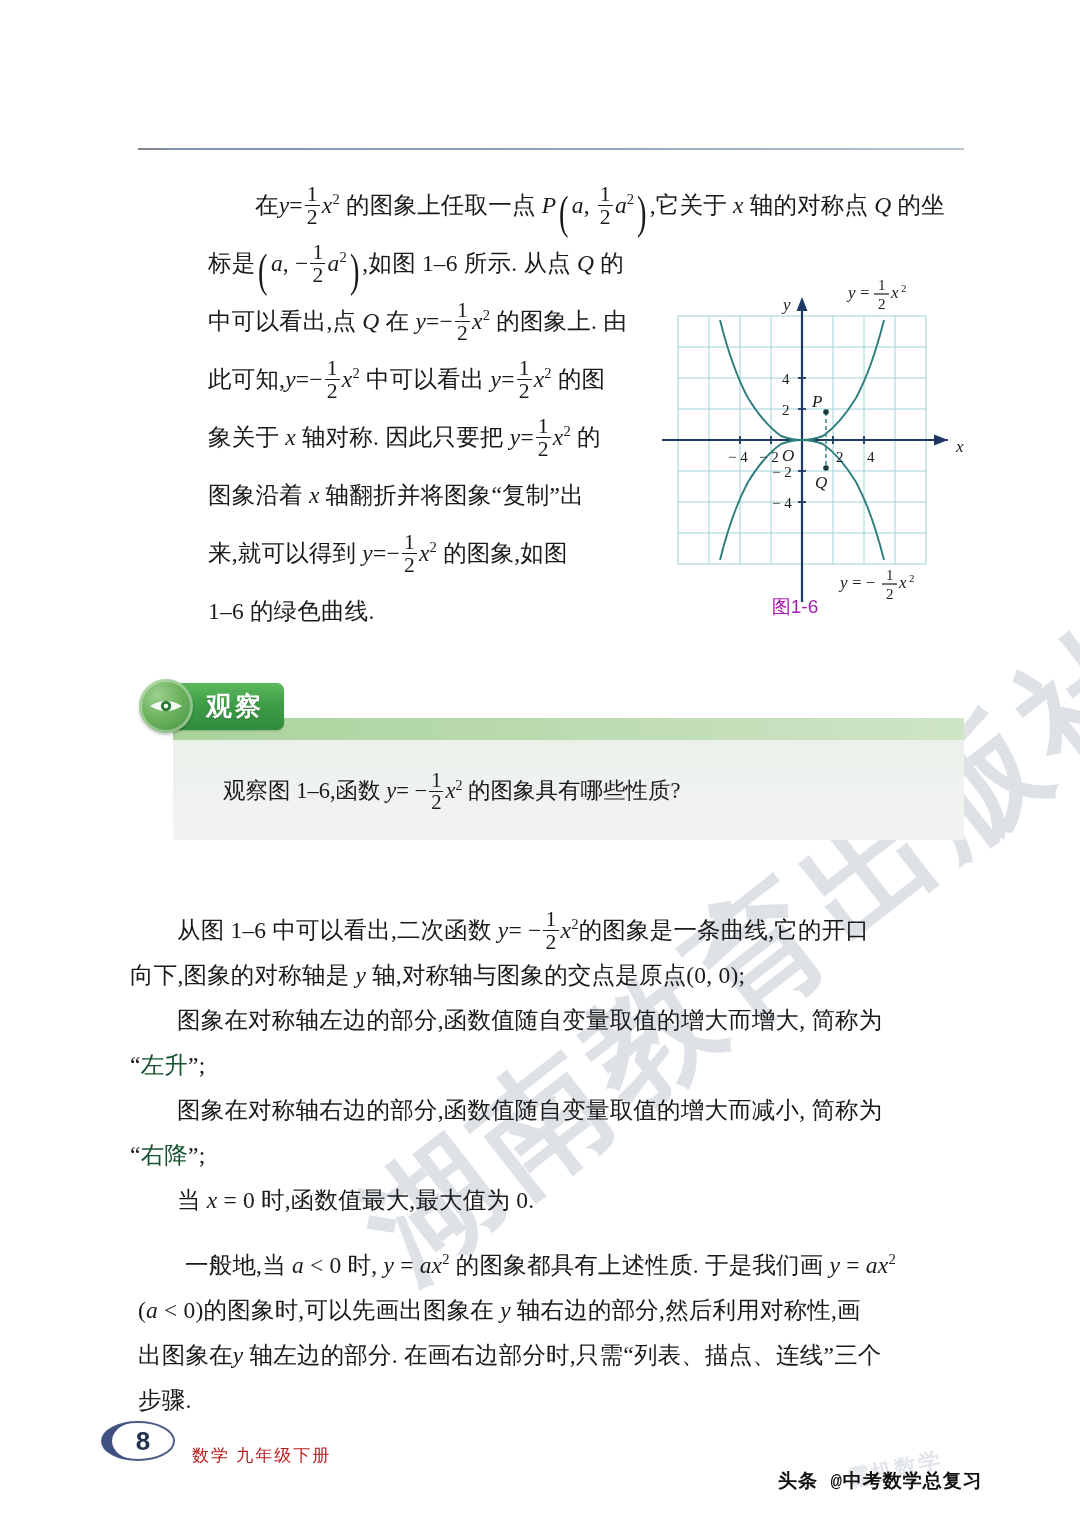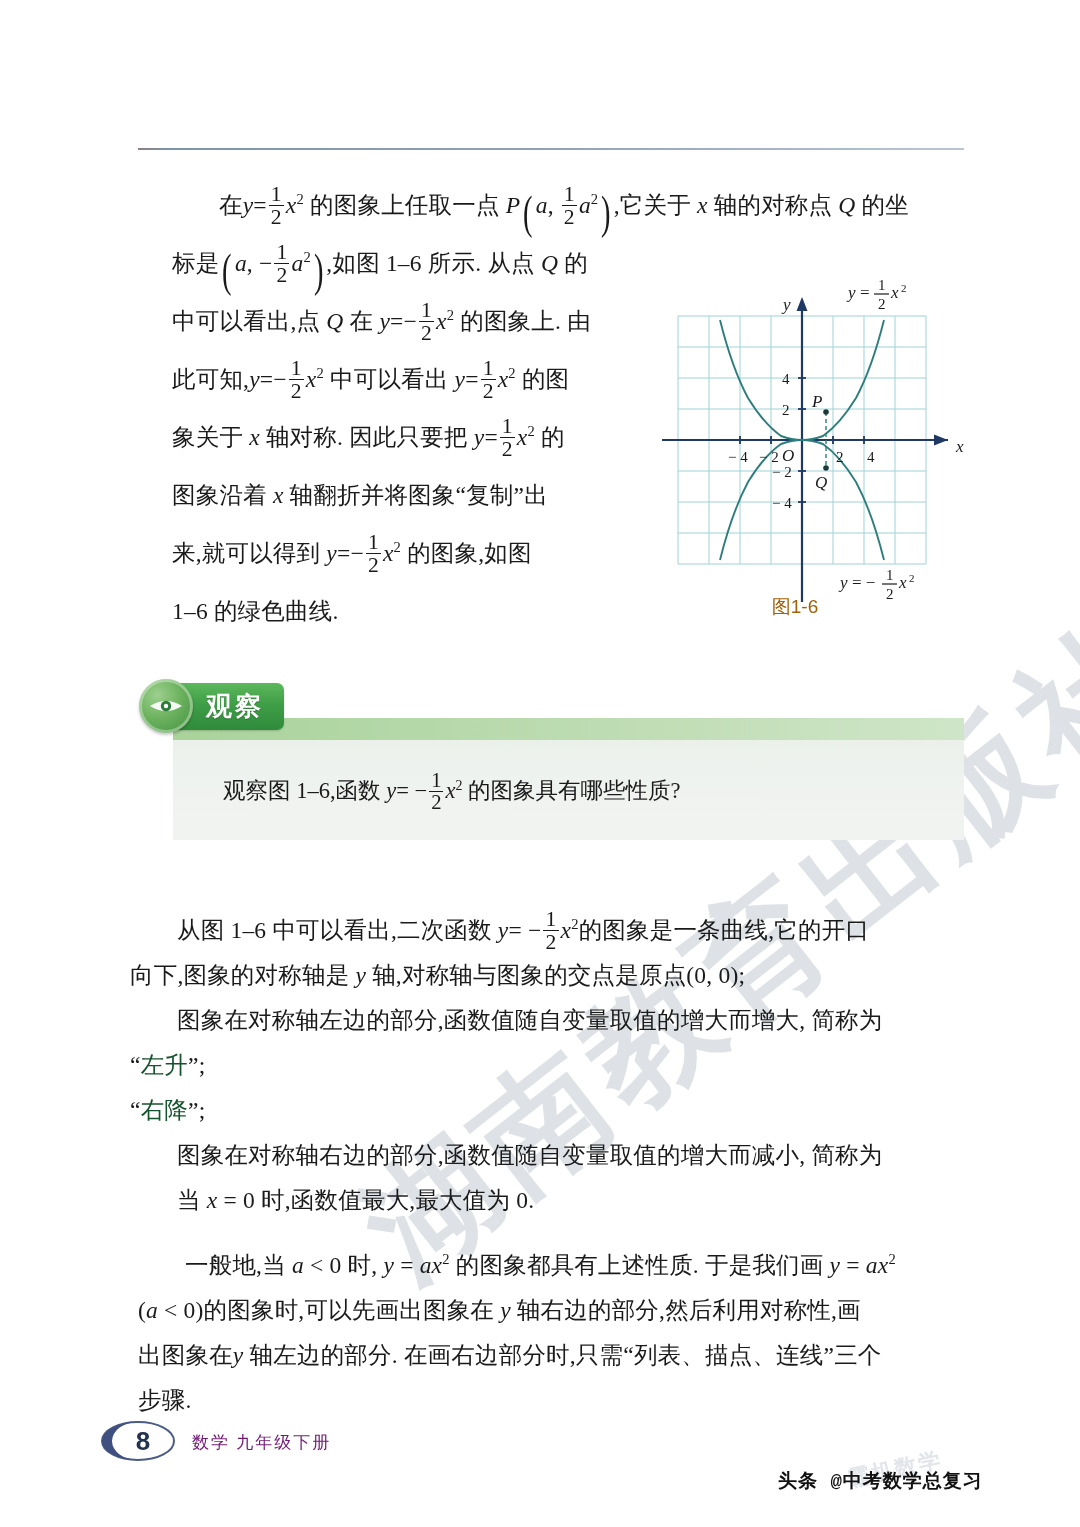--- a/index.html
+++ b/index.html
@@ -88,39 +88,39 @@
     line-height: 58px;
     text-align: justify;
     letter-spacing: .2px;
   }
   #para-left {
     position: absolute;
     left: 172px;
     top: 176px;
     width: 452px;
   }
-  #para-left .ln { white-space: nowrap; }
+  #para-left .ln { white-space: nowrap; margin-left: 36px; }
   .indent { display: inline-block; width: 47px; }
 
   #fig-wrap {
     position: absolute;
     left: 660px;
     top: 272px;
     width: 320px;
     height: 350px;
   }
   #fig-caption {
     position: absolute;
     left: 0;
     top: 322px;
     width: 270px;
     text-align: center;
     font-size: 19px;
     font-family: "Liberation Sans", sans-serif;
-    color: #a16207;
+    color: #a21caf;
   }
 
   
   #observe-banner {
     position: absolute;
     left: 173px;
     top: 718px;
     width: 791px;
     height: 122px;
     background: linear-gradient(to bottom, #e8f0e6 0%, #eef2ee 40%, #f1f3f1 100%);
@@ -222,23 +222,23 @@
     line-height: 30px;
     text-align: center;
     font-size: 26px;
     font-weight: 700;
     color: #23324d;
     font-family: "Liberation Sans", sans-serif;
   }
   #footer-label {
     position: absolute;
     left: 92px;
-    top: 11px;
+    top: 24px;
     font-size: 17px;
-    color: #701a75;
+    color: #b91c1c;
     letter-spacing: 2px;
   }
   #bottom-credit {
     position: absolute;
     left: 778px;
     top: 1468px;
     font-size: 19px;
     font-weight: 700;
     color: #111111;
     font-family: Liberation Mono, monospace;
@@ -398,24 +398,24 @@
     <div class="ln">
       <span>向下,图象的对称轴是</span> <span class="m">y</span> <span>轴,对称轴与图象的交点是原点(0, 0);</span>
     </div>
     <div class="ln">
       <span class="indent"></span><span>图象在对称轴左边的部分,函数值随自变量取值的增大而增大, 简称为</span>
     </div>
     <div class="ln">
       <span>“</span><span class="hl">左升</span><span>”;</span>
     </div>
     <div class="ln">
+      <span class="indent"></span><span>图象在对称轴右边的部分,函数值随自变量取值的增大而减小, 简称为</span>
+    </div>
+    <div class="ln">
       <span>“</span><span class="hl">右降</span><span>”;</span>
-    </div>
-    <div class="ln">
-      <span class="indent"></span><span>图象在对称轴右边的部分,函数值随自变量取值的增大而减小, 简称为</span>
     </div>
     <div class="ln">
       <span class="indent"></span><span>当</span> <span class="m">x</span> <span>= 0</span> <span>时,函数值最大,最大值为 0.</span>
     </div>
   </div>
 
   <div id="para-final" class="bodytext">
     <div class="ln">
       <span class="indent"></span><span>一般地,当</span> <span class="m">a</span> <span>&lt; 0</span> <span>时,</span> <span class="m">y</span> <span>=</span> <span class="m">ax</span><sup>2</sup> <span>的图象都具有上述性质. 于是我们画</span> <span class="m">y</span> <span>=</span> <span class="m">ax</span><sup>2</sup>
     </div>

